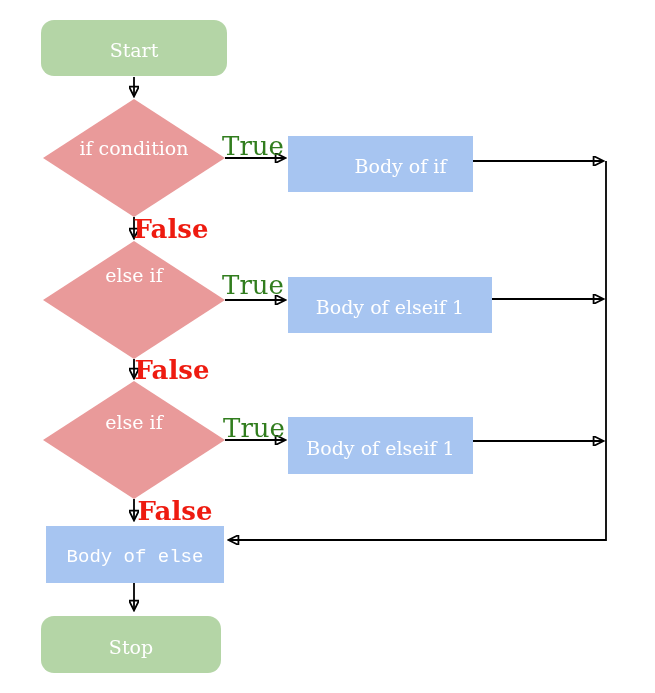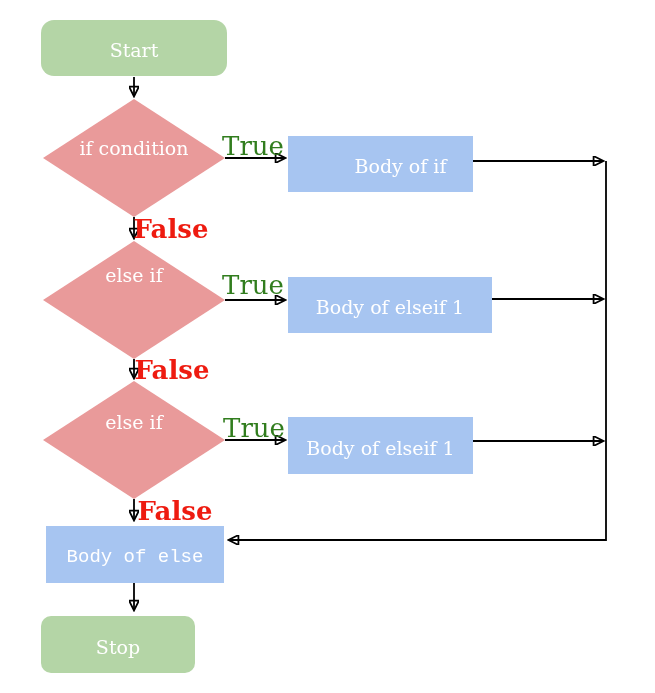--- a/index.html
+++ b/index.html
@@ -60,21 +60,21 @@
   .decision .diamond-label { transform: translateY(var(--label-shift, -10px)); text-align: center; }
 
   .n-start        { left: 41px;  top: 20px;  width: 186px; height: 56px; }
   .n-if           { left: 43px;  top: 99px;  width: 182px; height: 118px; --label-shift: -10px; }
   .n-body-if      { left: 288px; top: 136px; width: 185px; height: 56px; padding-left: 40px; }
   .n-elseif1      { left: 43px;  top: 241px; width: 182px; height: 118px; --label-shift: -25px; }
   .n-body-elseif1 { left: 288px; top: 277px; width: 204px; height: 56px; }
   .n-elseif2      { left: 43px;  top: 381px; width: 182px; height: 118px; --label-shift: -18px; }
   .n-body-elseif2 { left: 288px; top: 417px; width: 185px; height: 57px; }
   .n-body-else    { left: 46px;  top: 526px; width: 178px; height: 57px; font-family: Liberation Mono, monospace; }
-  .n-stop         { left: 41px;  top: 616px; width: 154px; height: 57px; border-radius: 10px; }
+  .n-stop         { left: 41px;  top: 616px; width: 180px; height: 57px; }
 
   .edge-label {
     position: absolute;
     transform: translate(-50%, -50%);
     font-size: 26px;
     line-height: 1;
     white-space: nowrap;
   }
   .edge-label.true  { color: var(--true-label); }
   .edge-label.false { color: var(--false-label); font-weight: bold; }

